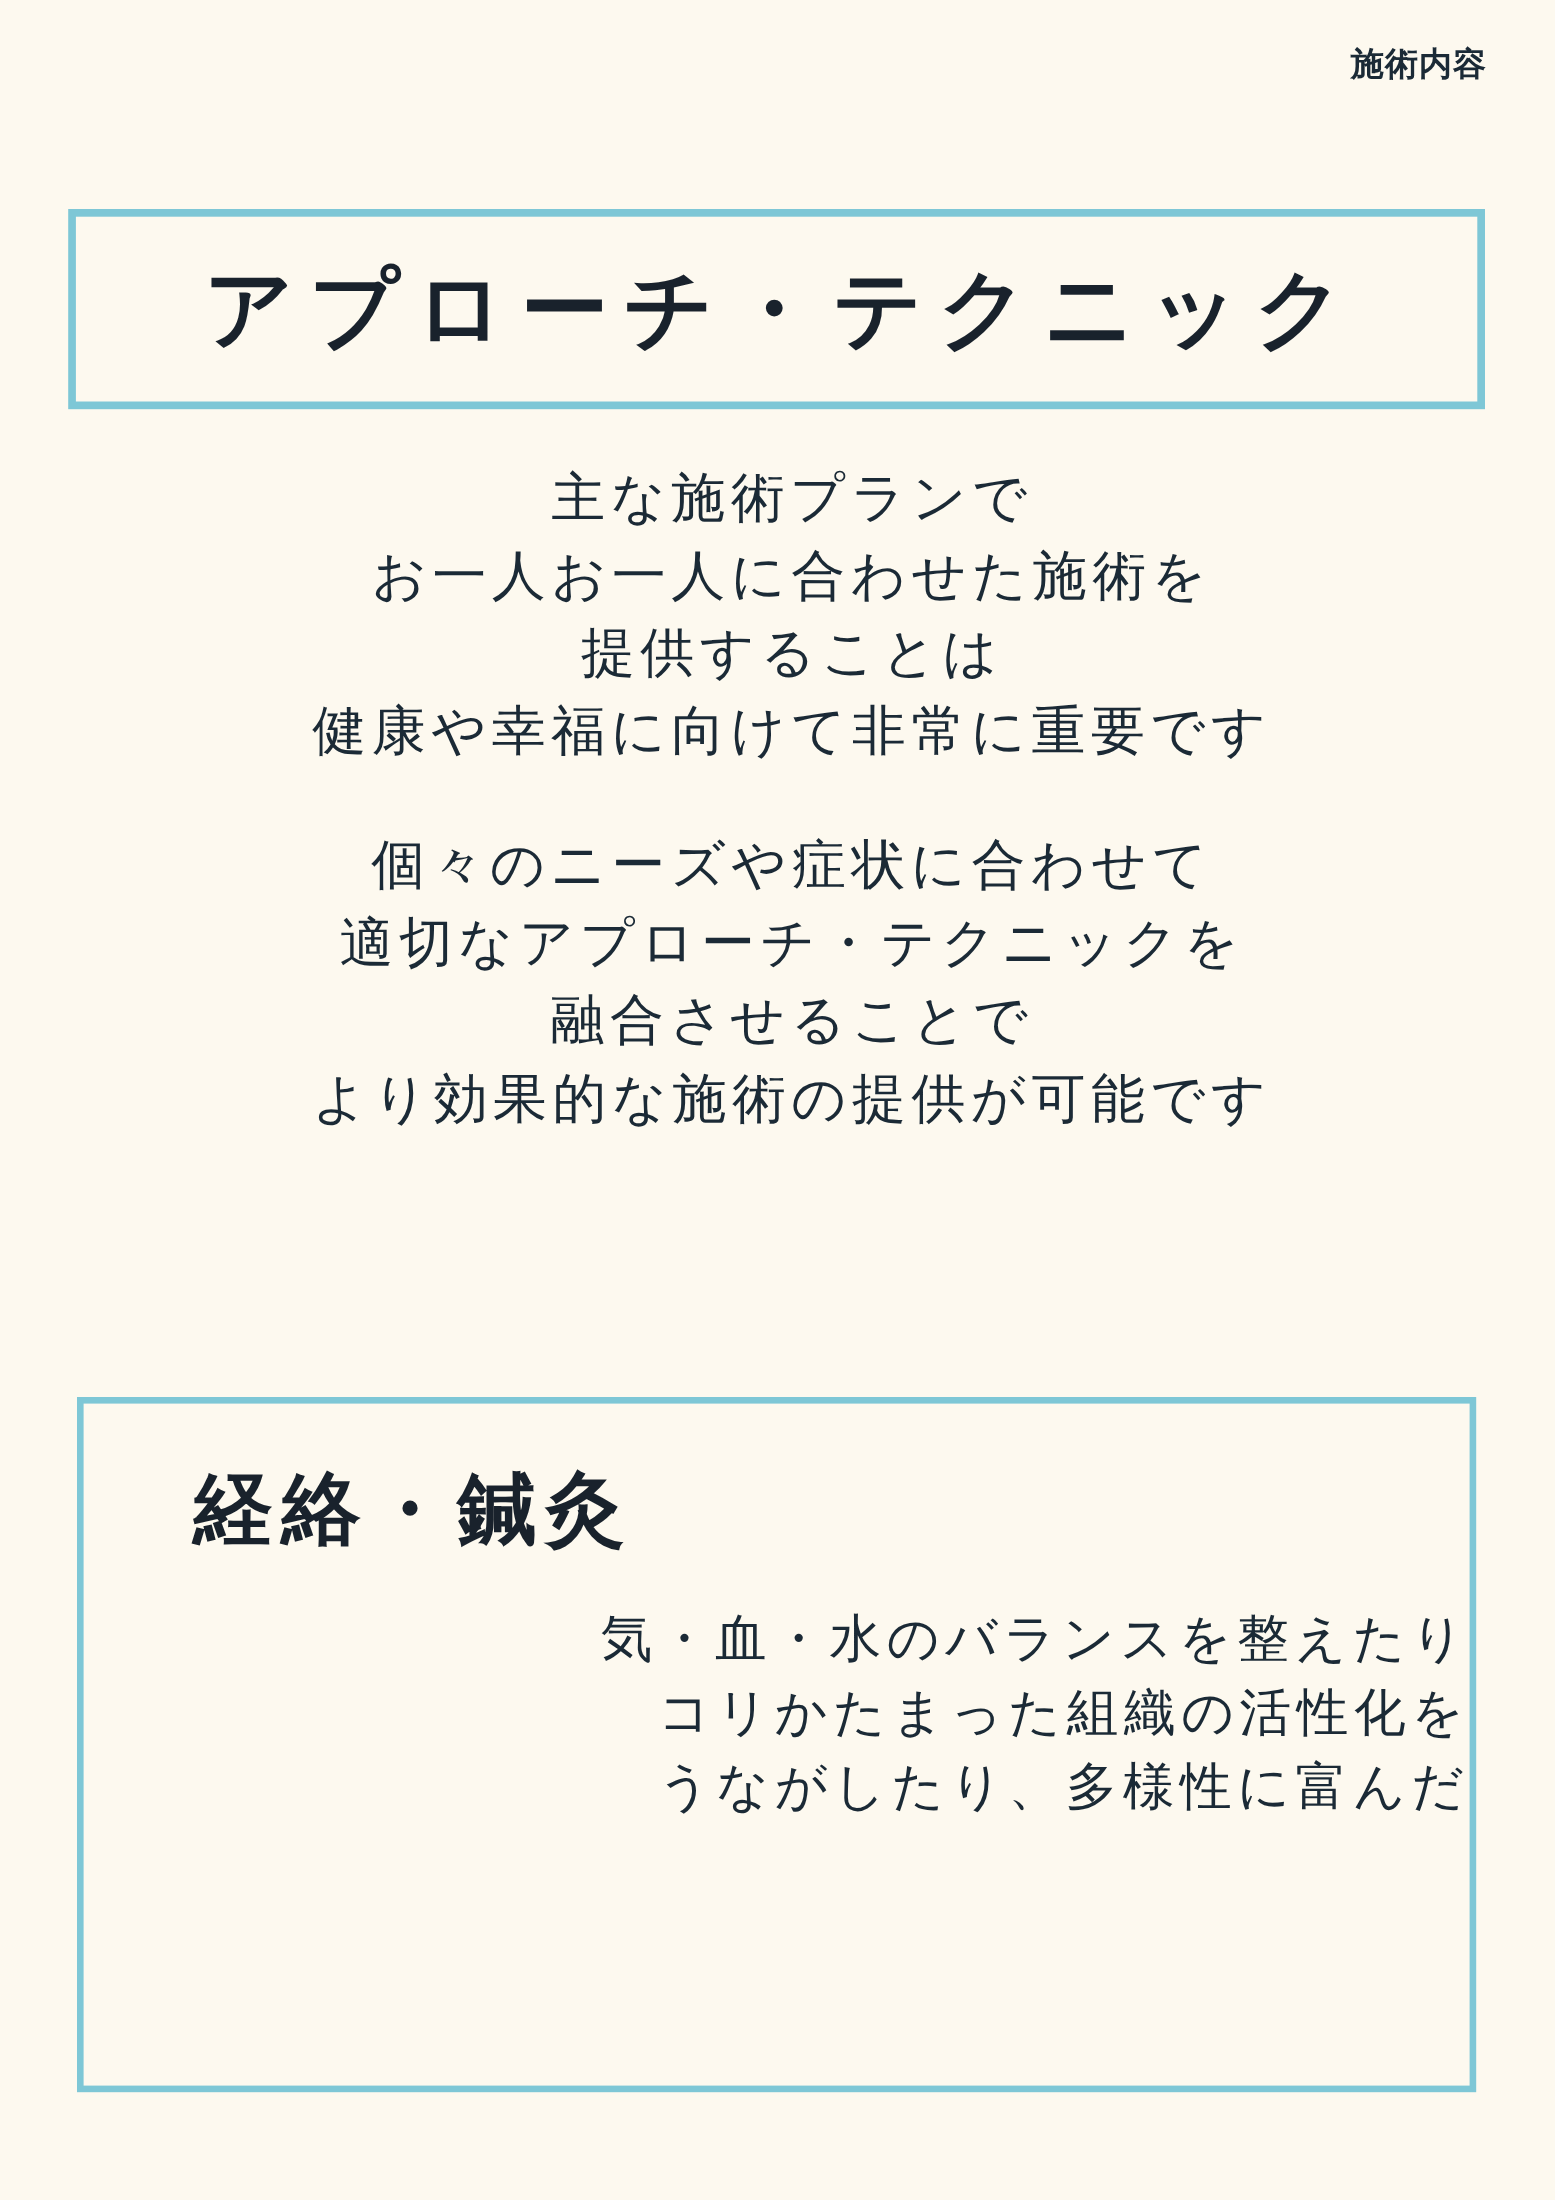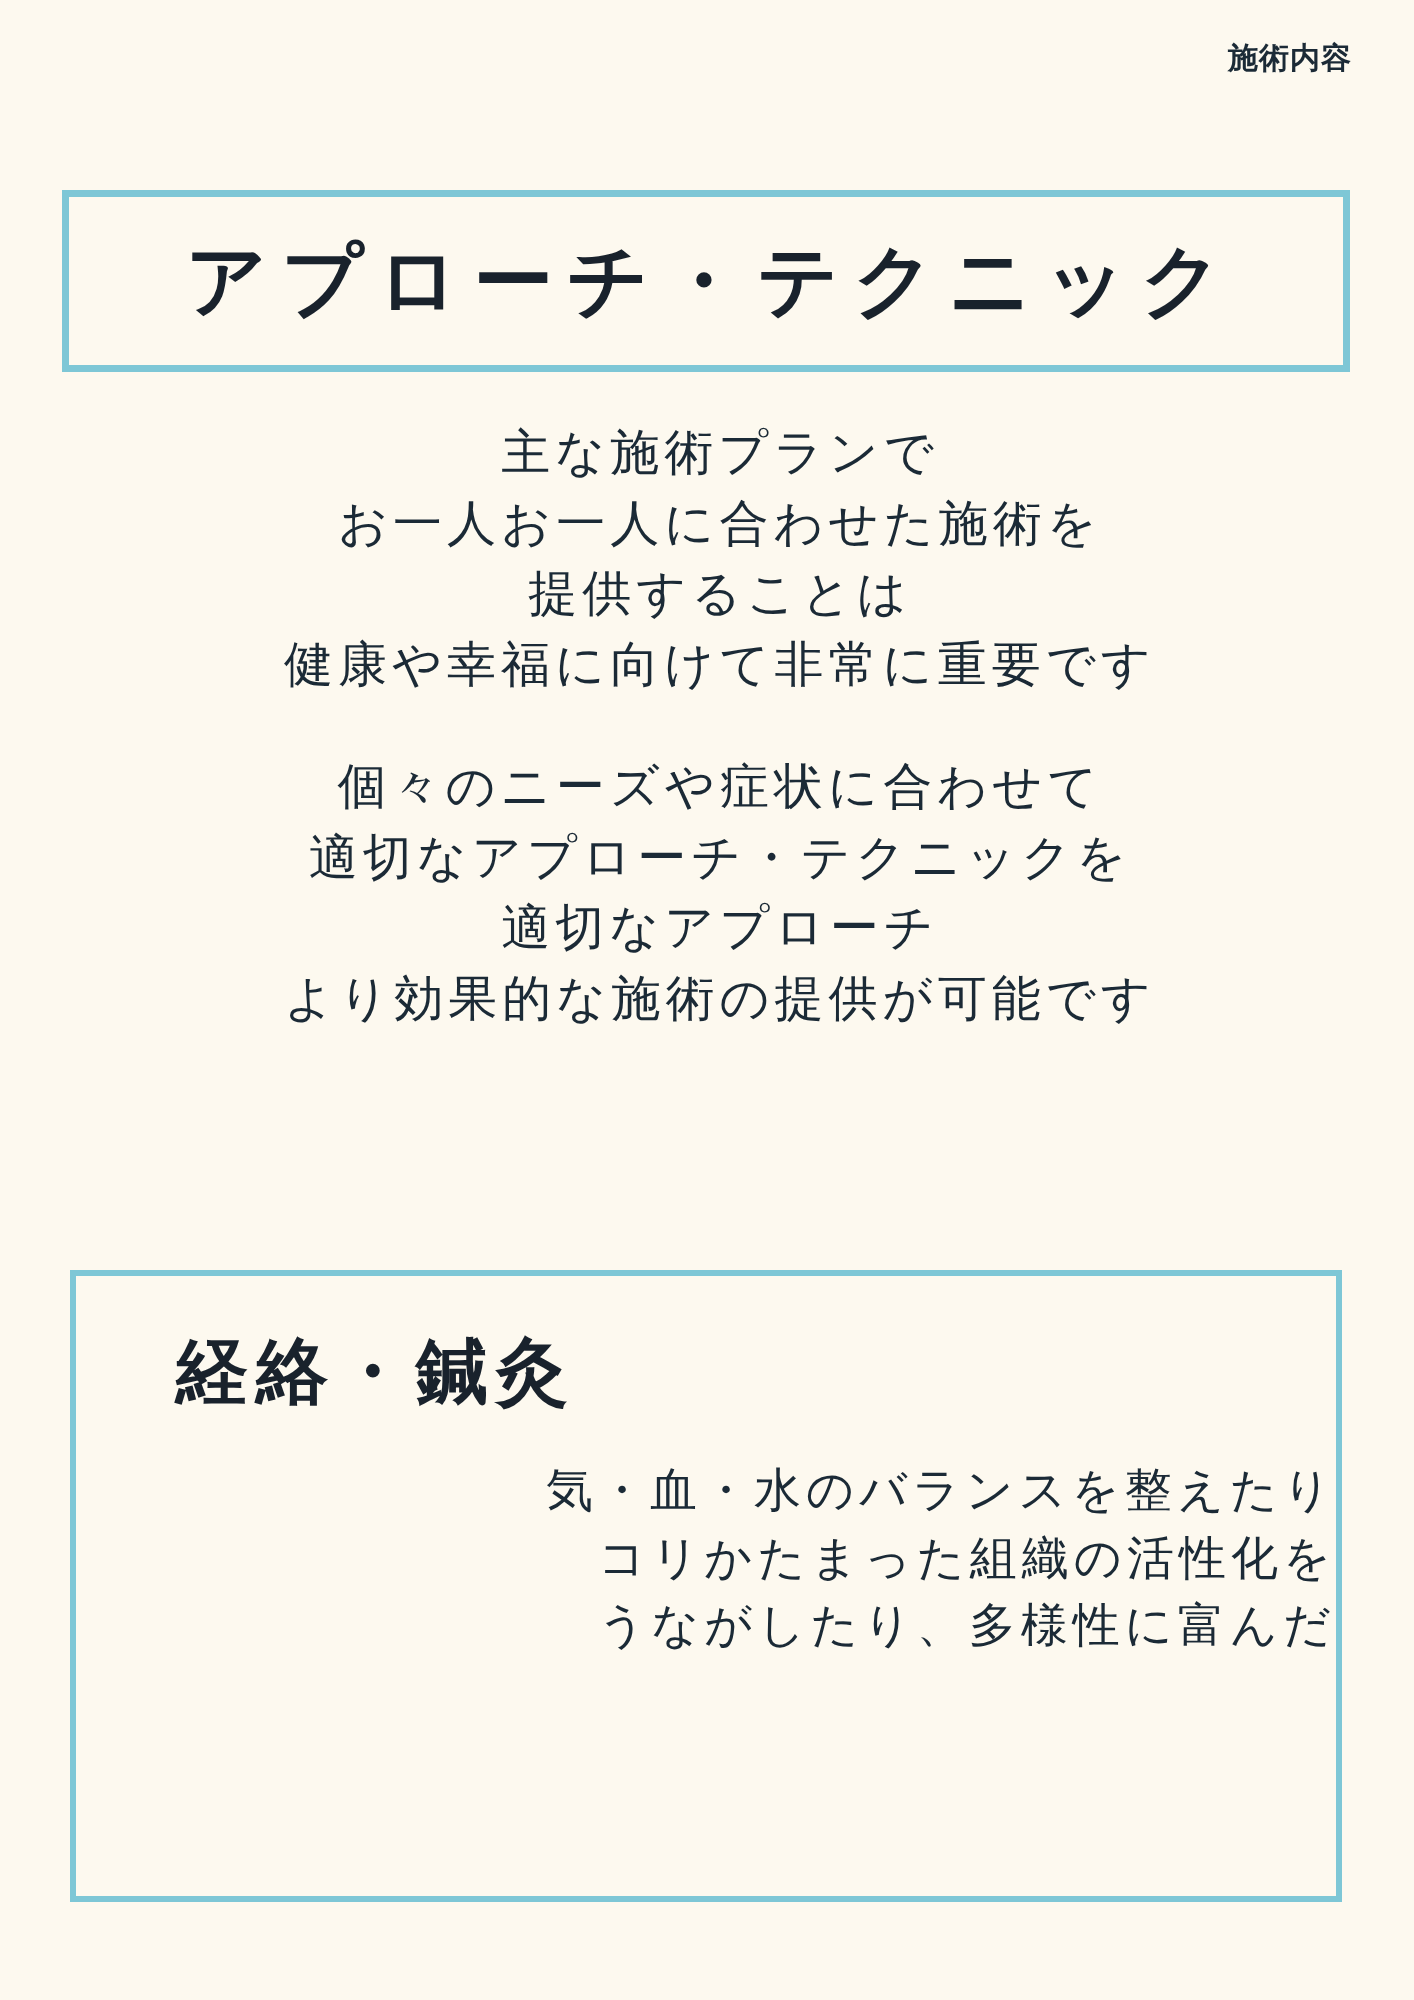--- a/index.html
+++ b/index.html
@@ -120,21 +120,21 @@
   <div class="body-block">
     <div class="body-line">主な施術プランで</div>
     <div class="body-line">お一人お一人に合わせた施術を</div>
     <div class="body-line">提供することは</div>
     <div class="body-line">健康や幸福に向けて非常に重要です</div>
 
     <div class="para-gap"></div>
 
     <div class="body-line">個々のニーズや症状に合わせて</div>
     <div class="body-line">適切なアプローチ・テクニックを</div>
-    <div class="body-line">適切なアプローチ</div>
+    <div class="body-line">融合させることで</div>
     <div class="body-line">より効果的な施術の提供が可能です</div>
   </div>
 
   <div class="section-box">
     <div class="section-title">経絡・鍼灸</div>
     <div class="section-body">
       <div class="section-line">気・血・水のバランスを整えたり</div>
       <div class="section-line">コリかたまった組織の活性化を</div>
       <div class="section-line">うながしたり、多様性に富んだ</div>
     </div>

